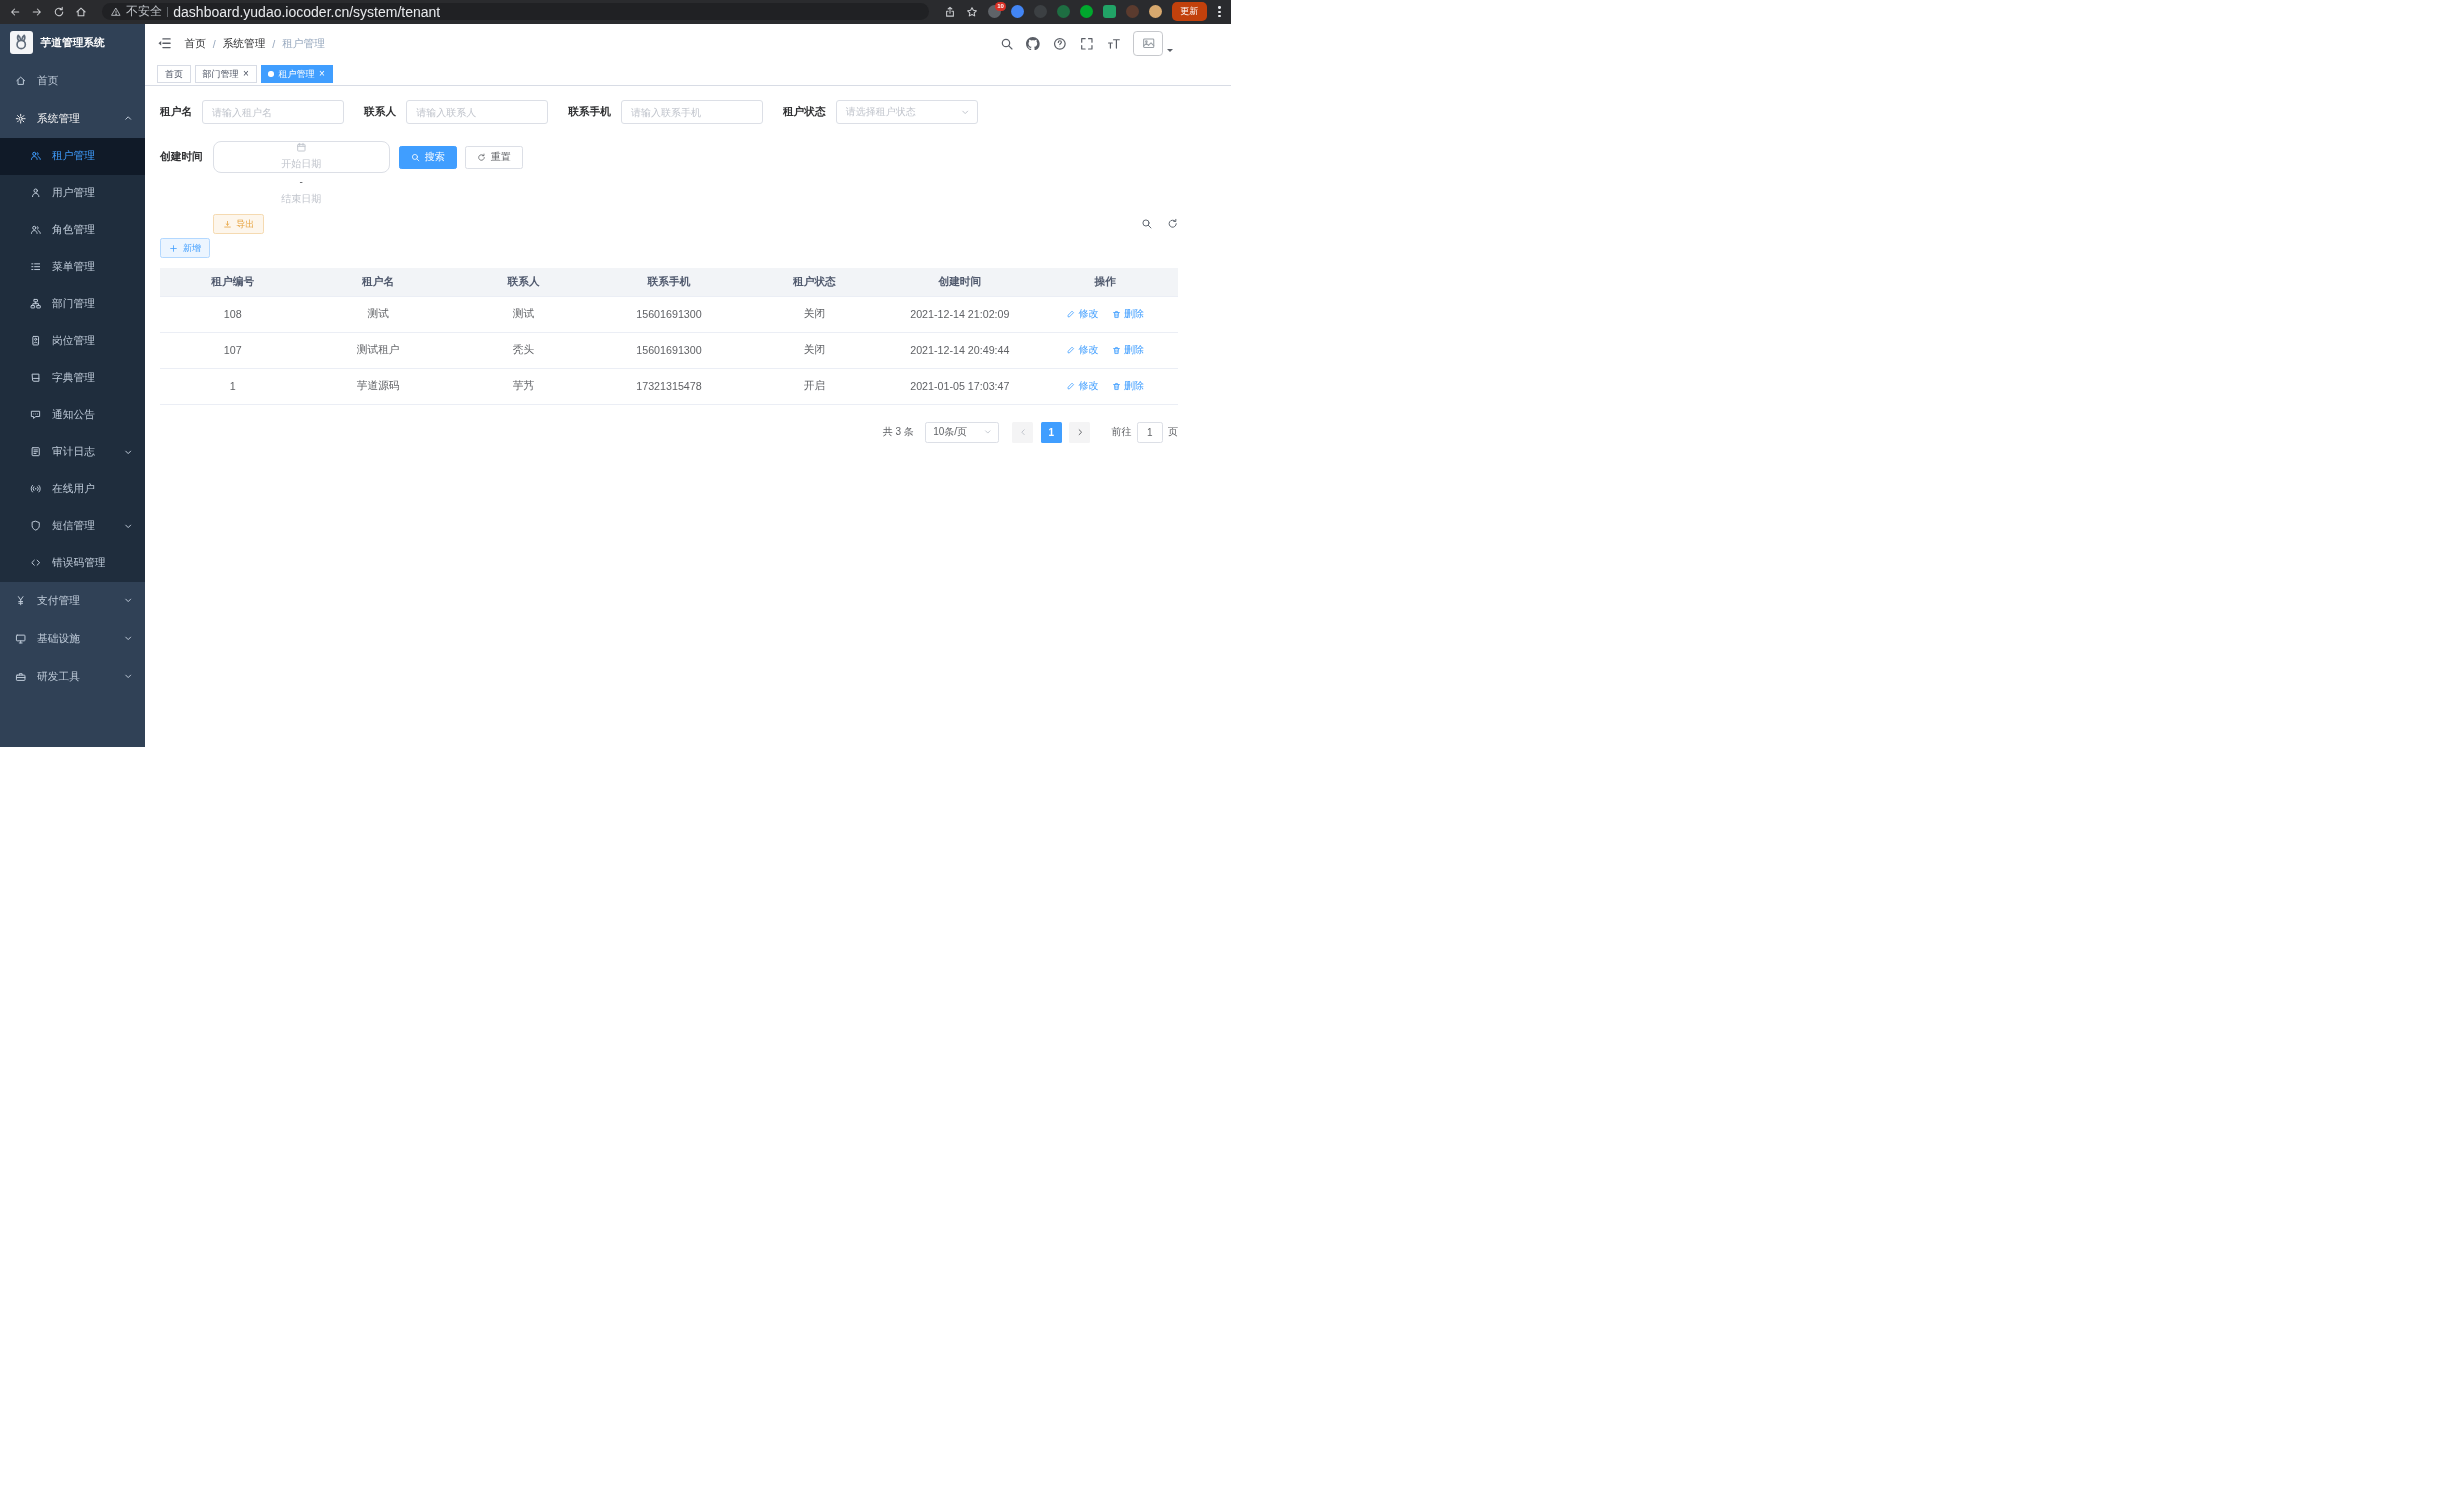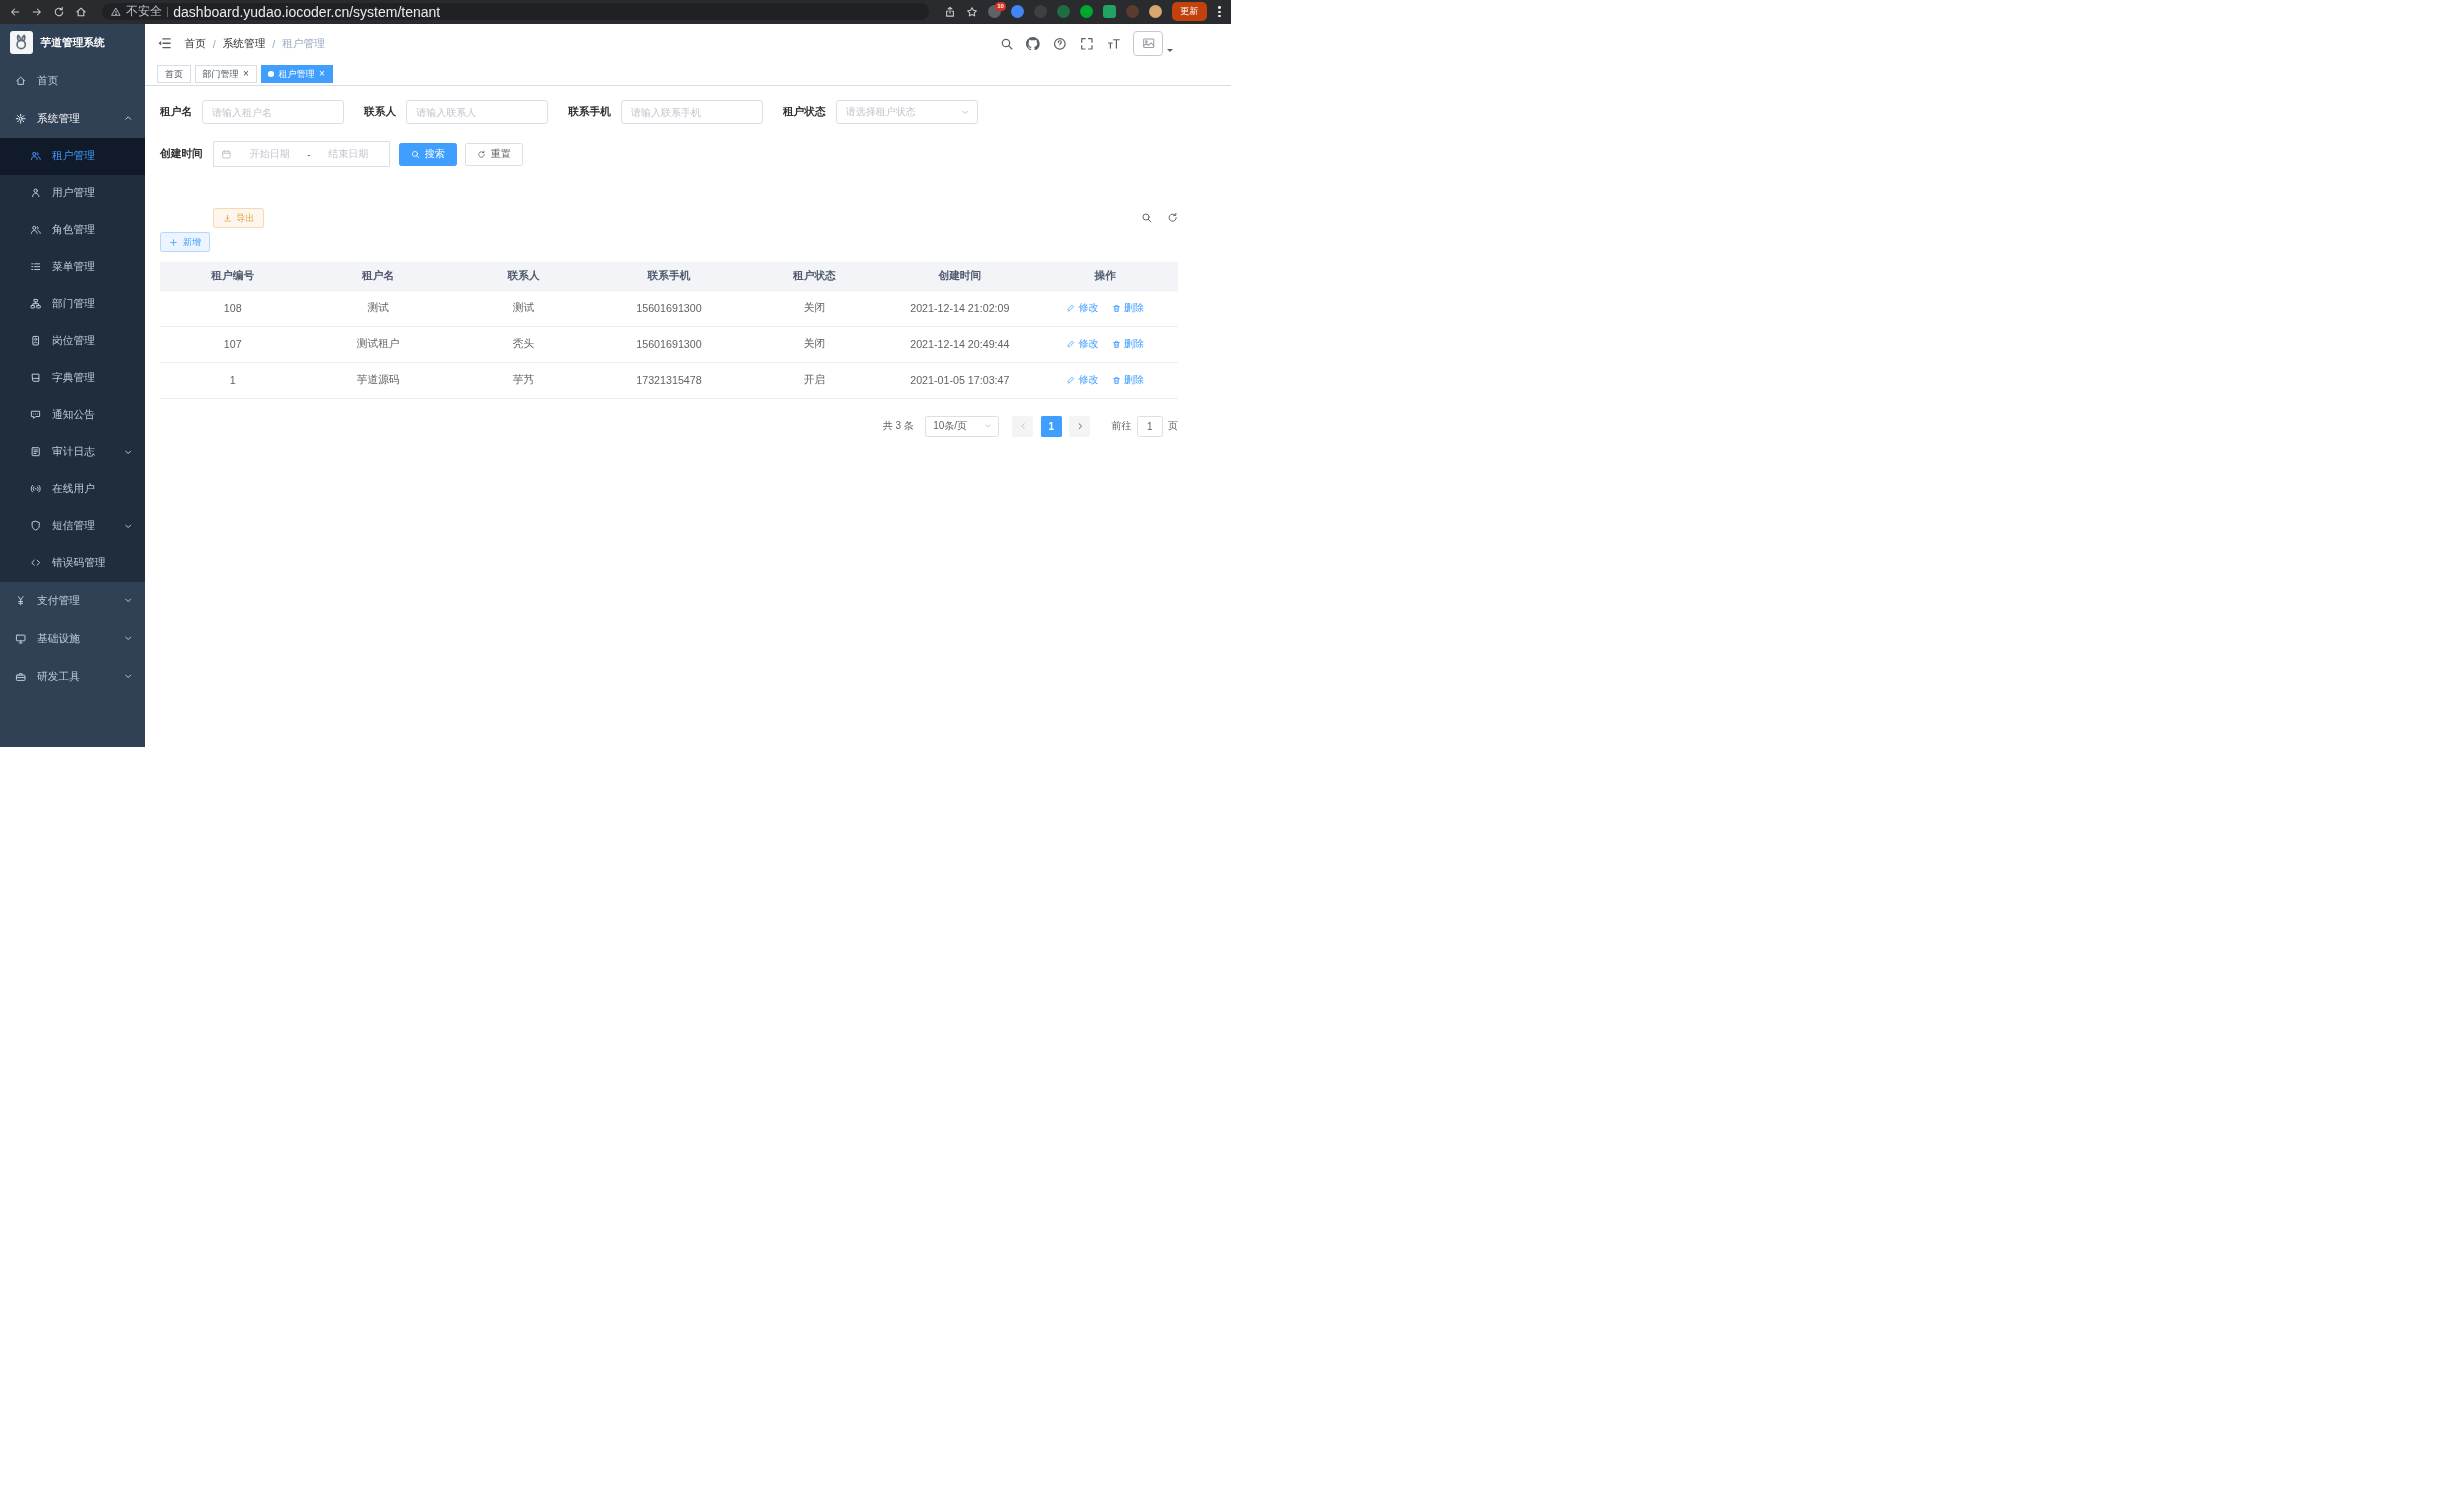--- a/index.html
+++ b/index.html
@@ -64,21 +64,21 @@
   
   .content{flex:1;padding:14.5px 53px 0 15px;overflow:hidden;}
   .filter-row{display:flex;align-items:center;margin-bottom:17px;}
   .filter-item{display:flex;align-items:center;margin-right:20px;}
   .f-label{font-weight:700;color:#303133;font-size:10.7px;margin-right:10px;white-space:nowrap;}
   .f-input{width:142px;height:24px;border:0.8px solid #dcdfe6;border-radius:3px;padding:0 9px;font-size:10px;color:#606266;outline:none;background:#fff;font-family:inherit;}
   .f-input::placeholder{color:#c0c4cc;}
   .f-select{width:142px;height:24px;border:0.8px solid #dcdfe6;border-radius:3px;padding:0 6.9px 0 9px;display:flex;align-items:center;justify-content:space-between;background:#fff;cursor:pointer;}
   .sel-text{font-size:10px;color:#c0c4cc;}
   .sel-caret{width:8.4px;height:8.4px;color:#c0c4cc;}
-  .f-daterange{width:177px;height:26px;border:0.8px solid #dcdfe6;border-radius:0;display:flex;align-items:center;gap:4.6px;padding:0 7.6px;background:#fff;cursor:pointer;}
+  .f-daterange{width:177px;height:32px;border:0.8px solid #dcdfe6;border-radius:8px;display:flex;align-items:center;gap:4.6px;padding:0 7.6px;background:#fff;cursor:pointer;flex-direction:column;}
   .dr-icon{width:10.7px;height:10.7px;color:#c0c4cc;flex:0 0 auto;}
   .dr-ph{flex:1;text-align:center;font-size:10px;color:#c0c4cc;white-space:nowrap;}
   .dr-sep{font-size:10px;color:#606266;}
   .btn{height:23px;display:inline-flex;align-items:center;gap:4.6px;border-radius:2.3px;font-size:10px;padding:0 11.4px;cursor:pointer;border:0.8px solid transparent;white-space:nowrap;}
   .btn-ico{width:9px;height:9px;}
   .btn-primary{background:#409eff;border-color:#409eff;color:#fff;margin-left:9px;}
   .btn-default{background:#fff;border-color:#dcdfe6;color:#606266;margin-left:7.6px;}
   .btn-mini{height:20px;font-size:9px;padding:0 8.4px;border-radius:2.3px;}
   .btn-plain-primary{background:#ecf5ff;border-color:#b3d8ff;color:#409eff;margin-top:48px;}
   .btn-plain-warning{background:#fdf6ec;border-color:#f5dab1;color:#e6a23c;margin-left:3px;}

